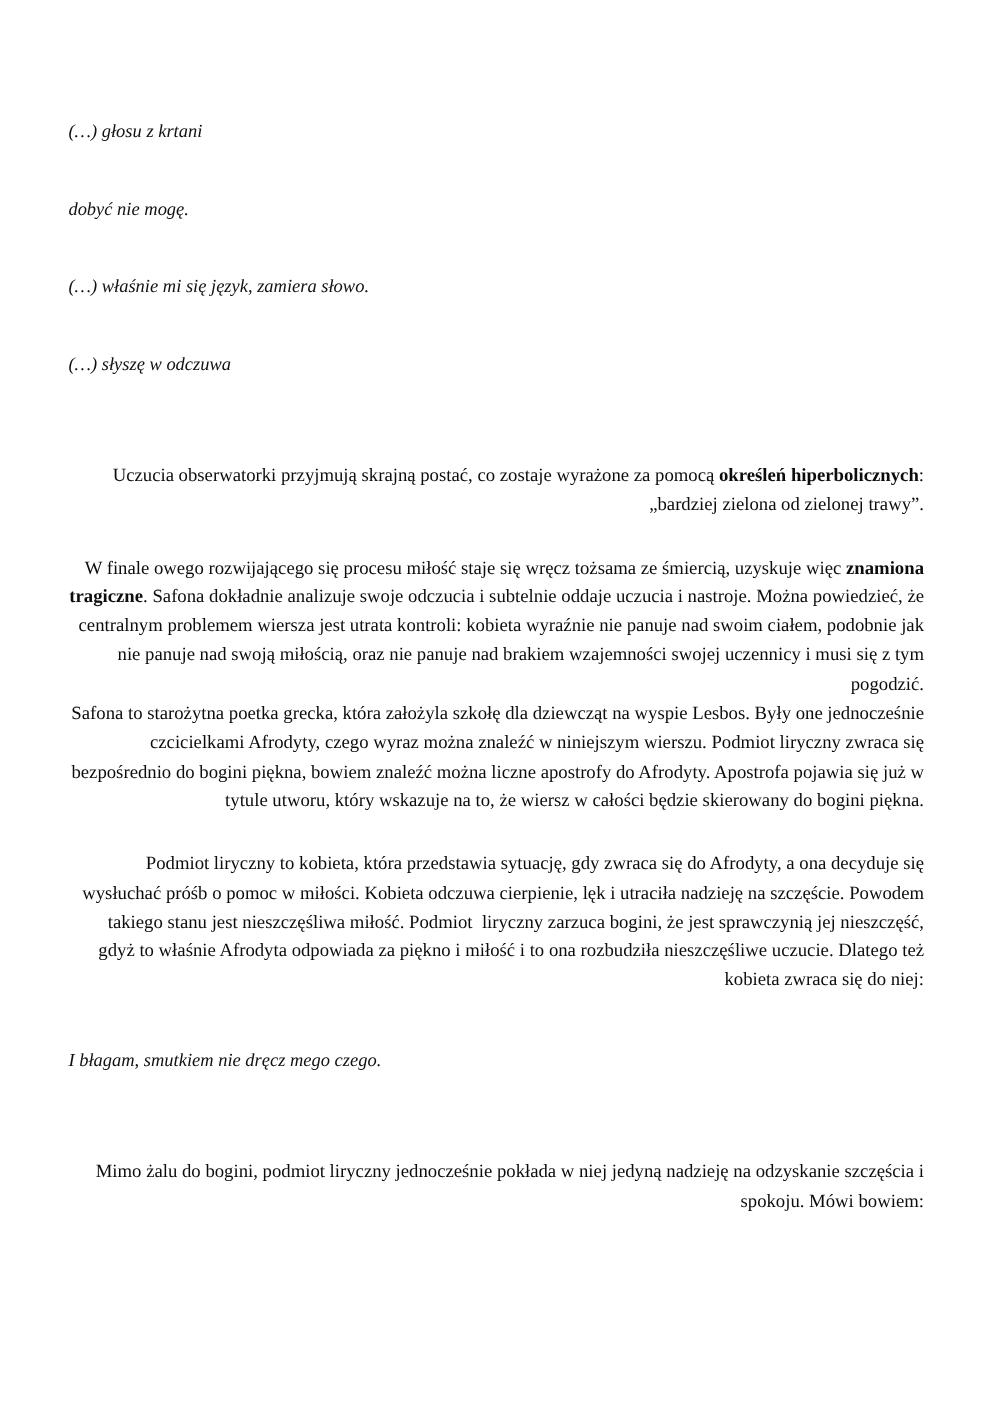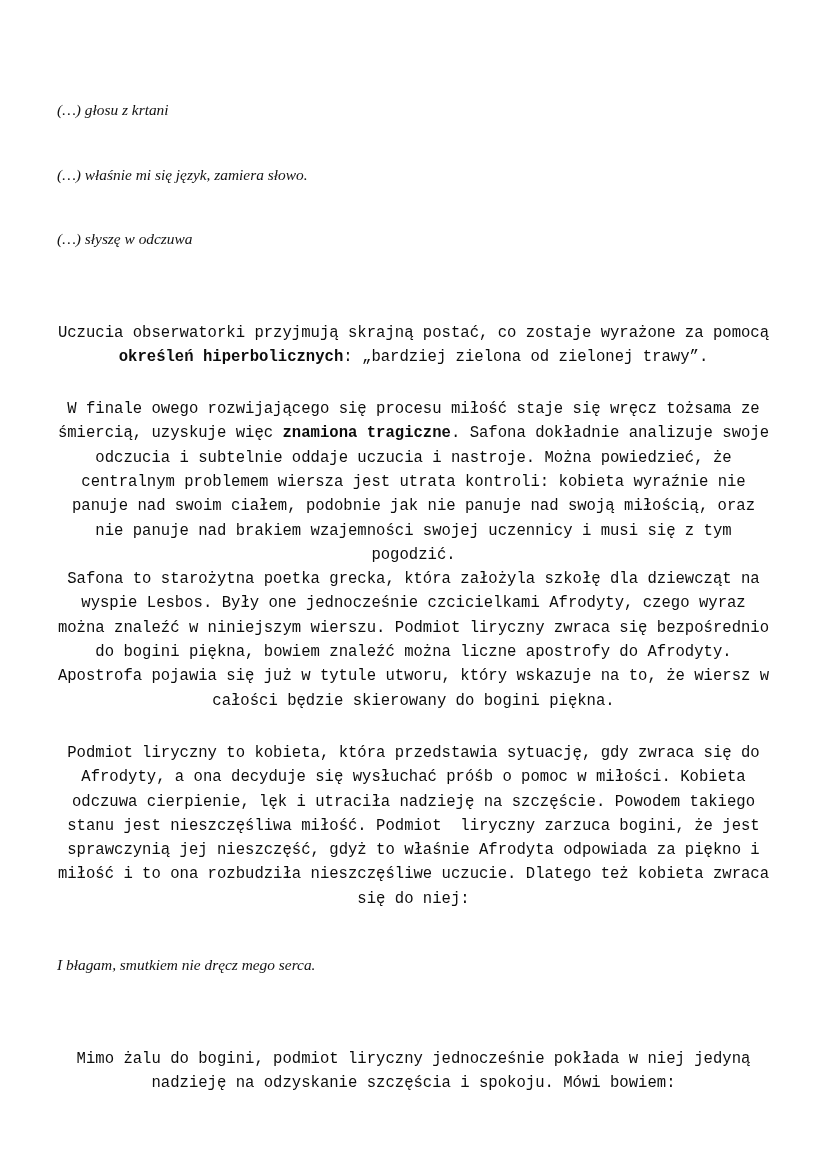--- a/index.html
+++ b/index.html
@@ -40,24 +40,23 @@
   .verse-line {
     display: block;
     white-space: pre-wrap;
   }
 
   
   p.body {
     font-size: 15.6px;
     line-height: 24.3px;
     margin: 0;
-    text-align: center;
+    text-align: right;
     color: #0c0c0c;
     white-space: pre-wrap;
-    font-family: Liberation Mono, monospace;
   }
   p.body b, .bold {
     font-weight: bold;
   }
   .gap-lg { height: 28px; }
 
   
   h2.heading {
     font-family: "DejaVu Sans Condensed", "Liberation Sans Narrow", "Liberation Sans", sans-serif;
     font-size: 23px;
@@ -79,41 +78,42 @@
   }
 </style>
 </head>
 <body>
 
 <div class="page">
   <div class="content">
 
     <div class="verse">
       <span class="verse-line">(…) głosu z krtani</span>
+      <span class="verse-line">dobyć nie mogę.</span>
       <span class="verse-line">(…) właśnie mi się język, zamiera słowo.</span>
       <span class="verse-line">(…) słyszę w odczuwa</span>
     </div>
 
     <div class="gap-lg"></div>
 
     <p class="body"><span>Uczucia obserwatorki przyjmują skrajną postać, co zostaje wyrażone za pomocą </span><b>określeń hiperbolicznych</b><span>: „bardziej zielona od zielonej trawy”.</span></p>
 
     <div class="gap-lg"></div>
 
     <p class="body"><span>W finale owego rozwijającego się procesu miłość staje się wręcz tożsama ze śmiercią, uzyskuje więc </span><b>znamiona tragiczne</b><span>. Safona dokładnie analizuje swoje odczucia i subtelnie oddaje uczucia i nastroje. Można powiedzieć, że centralnym problemem wiersza jest utrata kontroli: kobieta wyraźnie nie panuje nad swoim ciałem, podobnie jak nie panuje nad swoją miłością, oraz nie panuje nad brakiem wzajemności swojej uczennicy i musi się z tym pogodzić.</span></p>
 
 
     <p class="body">Safona to starożytna poetka grecka, która założyla szkołę dla dziewcząt na wyspie Lesbos. Były one jednocześnie czcicielkami Afrodyty, czego wyraz można znaleźć w niniejszym wierszu. Podmiot liryczny zwraca się bezpośrednio do bogini piękna, bowiem znaleźć można liczne apostrofy do Afrodyty. Apostrofa pojawia się już w tytule utworu, który wskazuje na to, że wiersz w całości będzie skierowany do bogini piękna.</p>
 
     <div class="gap-lg"></div>
 
     <p class="body">Podmiot liryczny to kobieta, która przedstawia sytuację, gdy zwraca się do Afrodyty, a ona decyduje się wysłuchać próśb o pomoc w miłości. Kobieta odczuwa cierpienie, lęk i utraciła nadzieję na szczęście. Powodem takiego stanu jest nieszczęśliwa miłość. Podmiot  liryczny zarzuca bogini, że jest sprawczynią jej nieszczęść, gdyż to właśnie Afrodyta odpowiada za piękno i miłość i to ona rozbudziła nieszczęśliwe uczucie. Dlatego też kobieta zwraca się do niej:</p>
 
     <div class="verse">
-      <span class="verse-line">I błagam, smutkiem nie dręcz mego serca.</span>
+      <span class="verse-line">I błagam, smutkiem nie dręcz mego czego.</span>
     </div>
 
     <div class="gap-lg"></div>
 
     <p class="body">Mimo żalu do bogini, podmiot liryczny jednocześnie pokłada w niej jedyną nadzieję na odzyskanie szczęścia i spokoju. Mówi bowiem:</p>
 
   </div>
 </div>
 
 </body></html>

